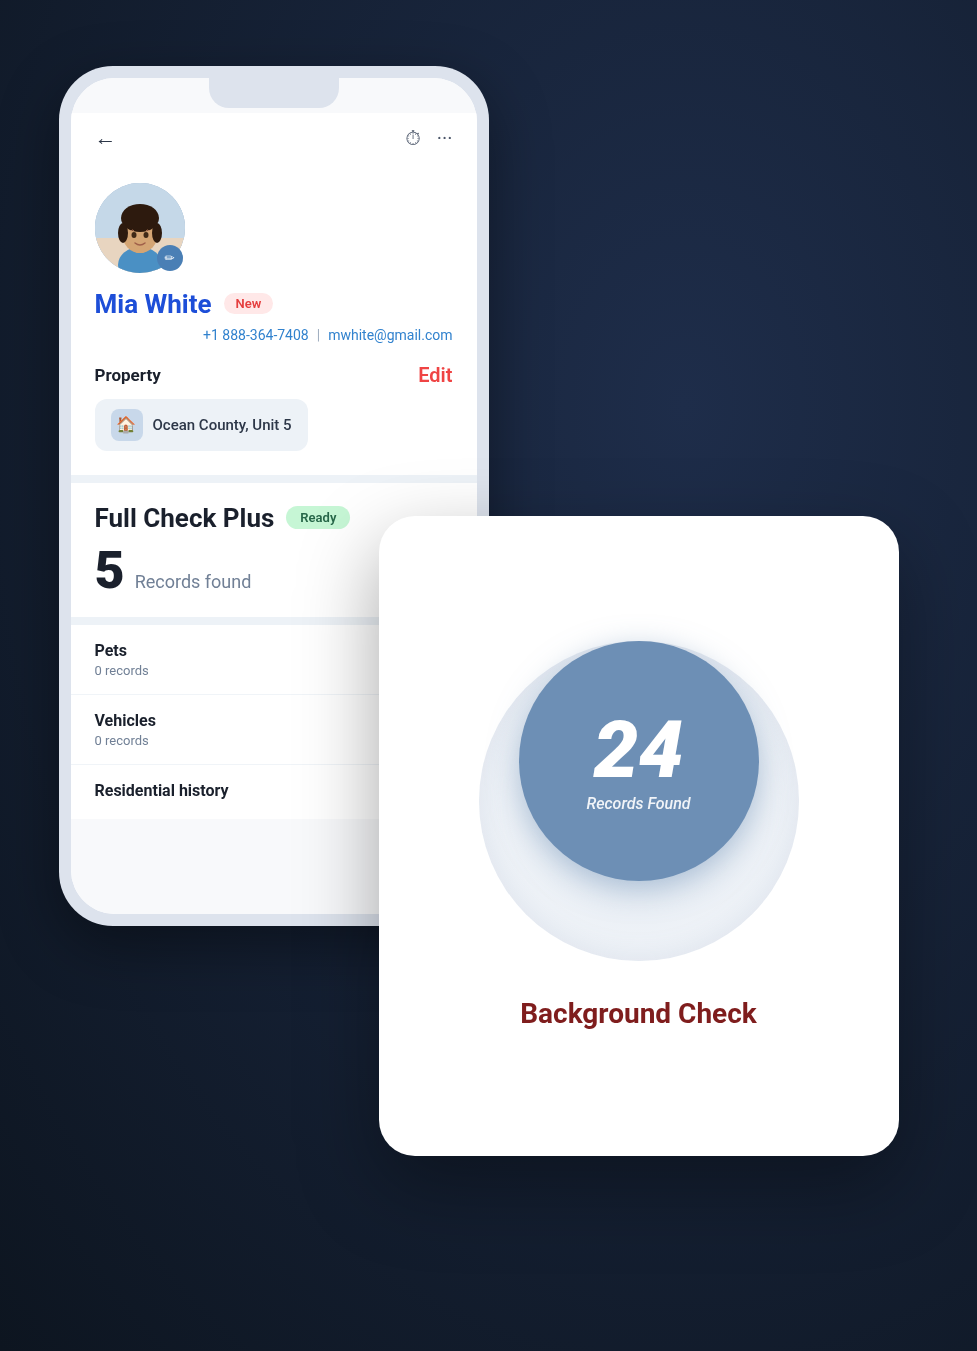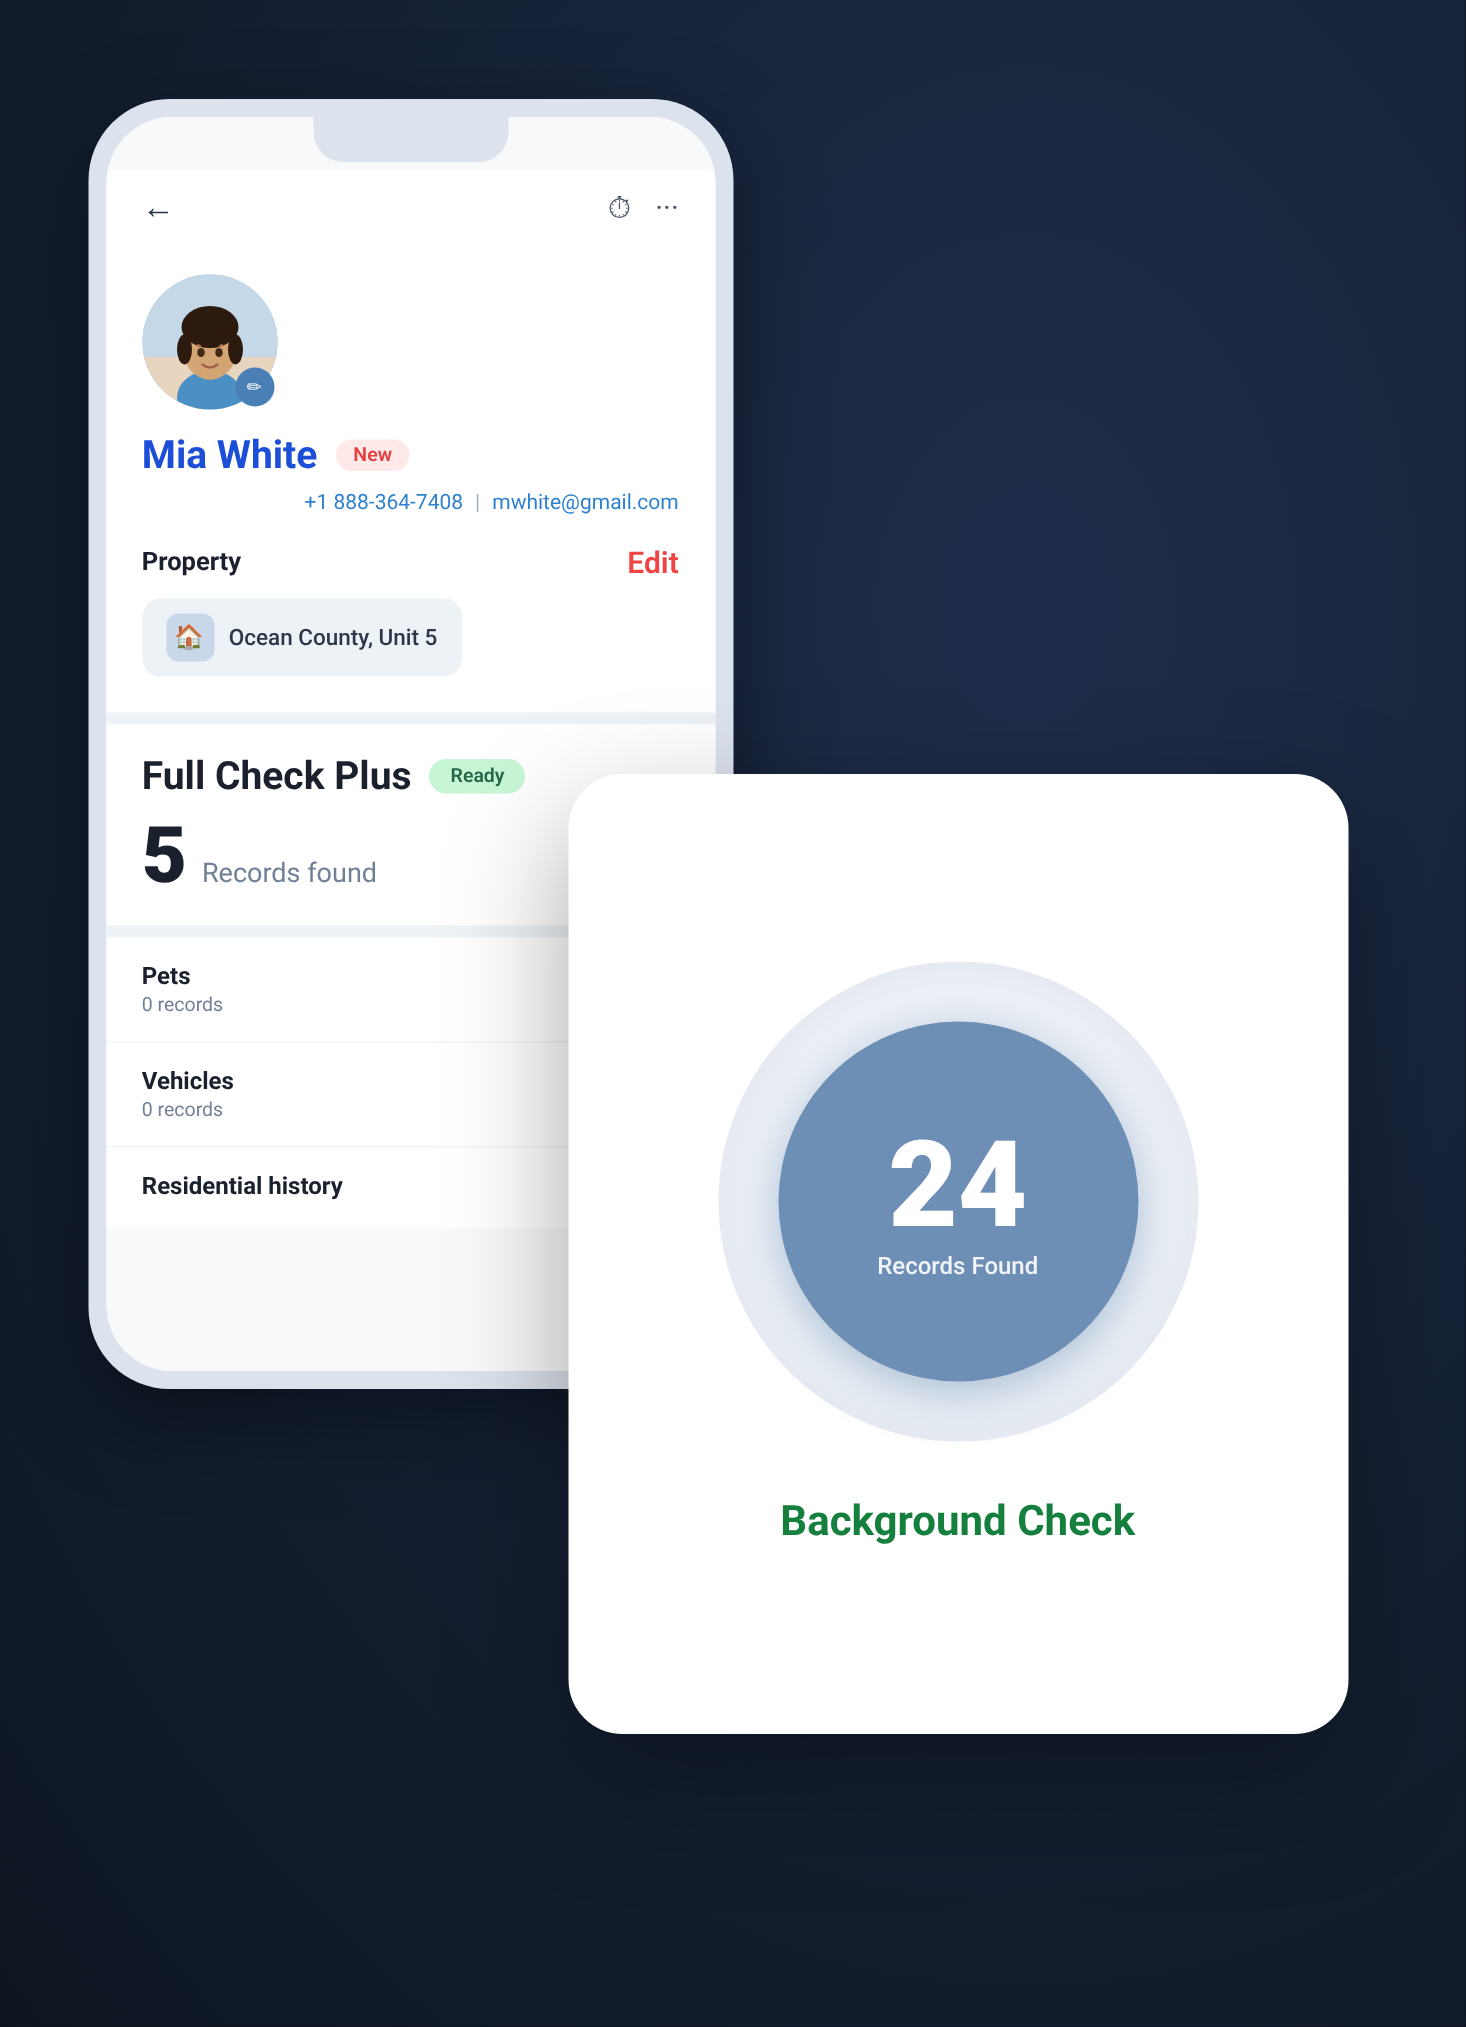--- a/index.html
+++ b/index.html
@@ -329,24 +329,25 @@
       justify-content: center;
       padding: 40px;
     }
 
     .circle-outer {
       width: 320px;
       height: 320px;
       border-radius: 50%;
       background: radial-gradient(circle, #dde6f0 0%, #eef2f7 60%, #f5f7fa 100%);
       display: flex;
-      align-items: center;
+      align-items: flex-start;
       justify-content: center;
       margin-bottom: 36px;
       box-shadow: inset 0 0 30px rgba(100,130,170,0.15);
+      font-style: italic;
     }
 
     .circle-inner {
       width: 240px;
       height: 240px;
       border-radius: 50%;
       background: #6d8fb5;
       display: flex;
       flex-direction: column;
       align-items: center;
@@ -364,21 +365,21 @@
     .circle-label {
       font-size: 16px;
       color: rgba(255,255,255,0.9);
       font-weight: 500;
       margin-top: 4px;
     }
 
     .bg-check-title {
       font-size: 28px;
       font-weight: 700;
-      color: #15803d;
+      color: #7f1d1d;
     }
 
     
     .bg-overlay {
       position: absolute;
       top: 0; left: 0; right: 0; bottom: 0;
       background: radial-gradient(ellipse at 70% 30%, #1e2d4a 0%, #0d1520 100%);
       z-index: 0;
     }
 

